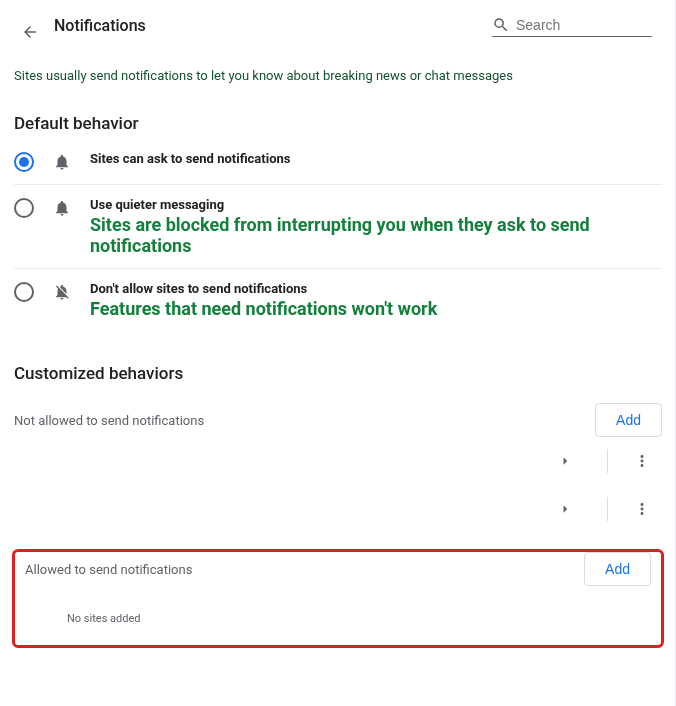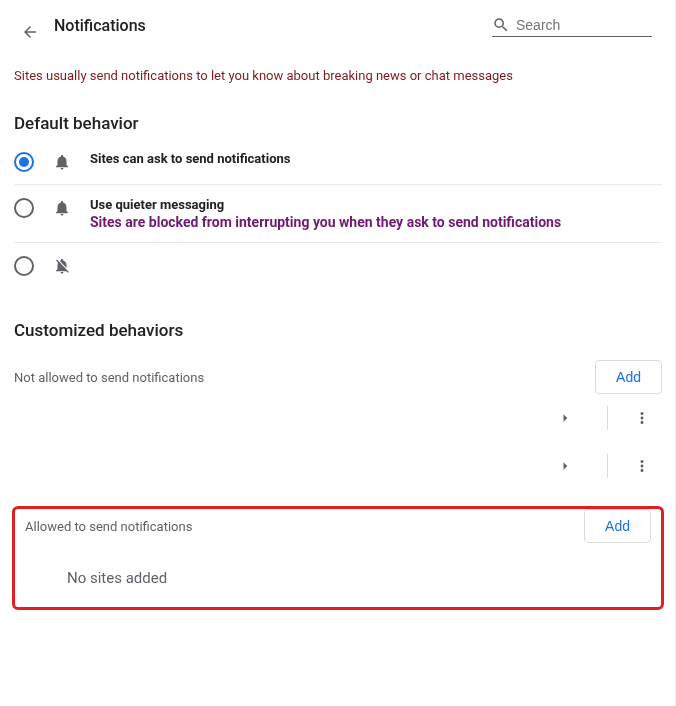--- a/index.html
+++ b/index.html
@@ -48,21 +48,21 @@
     }
     .search-input {
       border: none;
       outline: none;
       font-size: 14px;
       color: #5f6368;
       width: 100%;
       background: transparent;
     }
     .content { padding: 4px 14px 0 14px; }
-    .intro { color: #7f1d1d; font-size: 13px; margin: 20px 0 30px 0; }
+    .intro { color: #14532d; font-size: 13px; margin: 20px 0 30px 0; }
     .section-title { font-size: 17px; font-weight: 500; color: #202124; margin-bottom: 6px; }
     .section-sub { color: #5f6368; font-size: 13px; margin-bottom: 16px; }
 
     .radio-row {
       display: flex;
       align-items: flex-start;
       padding: 12px 0;
       border-bottom: 1px solid #e8eaed;
       margin-left: 0;
       cursor: pointer;
@@ -86,21 +86,21 @@
     .row-icon {
       width: 20px; height: 20px;
       color: #5f6368;
       display:flex; align-items:center; justify-content:center;
       flex-shrink: 0;
       margin-right: 18px;
       margin-top: 1px;
     }
     .row-text { flex: 1; font-weight: bold; }
     .row-label { font-size: 13px; color: #202124; }
-    .row-desc { font-size: 14px; color: #701a75; margin-top: 2px; }
+    .row-desc { font-size: 18px; color: #15803d; margin-top: 2px; }
 
     .spacer { height: 32px; }
 
     .list-header {
       display: flex;
       align-items: center;
       justify-content: space-between;
       margin-top: 20px;
     }
     .list-title { color: #5f6368; font-size: 13px; }
@@ -135,21 +135,21 @@
       margin: 0 18px;
     }
 
     .highlight-box {
       border: 3px solid #e02020;
       border-radius: 6px;
       padding: 0 10px 14px 10px;
       margin: 16px -2px 0 -2px;
     }
     .highlight-box .list-header { margin-top: 0; }
-    .no-sites { color: #5f6368; font-size: 15px; margin: 26px 0 6px 42px; }
+    .no-sites { color: #5f6368; font-size: 11px; margin: 26px 0 6px 42px; }
 
     .right-edge {
       position: absolute; right: 0; top: 0; width: 1px; height: 100%;
       background: #e8eaed;
     }
 
     svg { width: 18px; height: 18px; fill: currentColor; }
   </style>
 </head>
 <body>
@@ -204,20 +204,24 @@
       </div>
     </div>
 
     <div class="radio-row" style="border-bottom:none;">
       <div class="radio-outer"></div>
       <div class="row-icon">
         <svg viewBox="0 0 24 24">
             <path d="M20 18.69L7.84 6.14 5.27 3.49 4 4.76l2.8 2.8v.01c-.52.99-.8 2.16-.8 3.42v5l-2 2v1h13.73l2 2L21 19.72l-1-1.03zM12 22c1.11 0 2-.89 2-2h-4c0 1.11.89 2 2 2zm6-7.32V11c0-3.08-1.64-5.64-4.5-6.32V4c0-.83-.67-1.5-1.5-1.5s-1.5.67-1.5 1.5v.68c-.15.03-.29.08-.42.12-.1.03-.2.07-.3.11h-.01c-.01 0-.01 0-.02.01-.23.09-.46.2-.68.31 0 0-.01 0-.01.01L18 14.68z"></path>
           </svg>
       </div>
+      <div class="row-text">
+        <div class="row-label">Don't allow sites to send notifications</div>
+        <div class="row-desc">Features that need notifications won't work</div>
+      </div>
     </div>
   </div>
 
   <div class="spacer"></div>
 
   <div class="section-title">Customized behaviors</div>
 
   <div class="list-header">
     <div class="list-title">Not allowed to send notifications</div>
     <button class="add-btn">Add</button>

